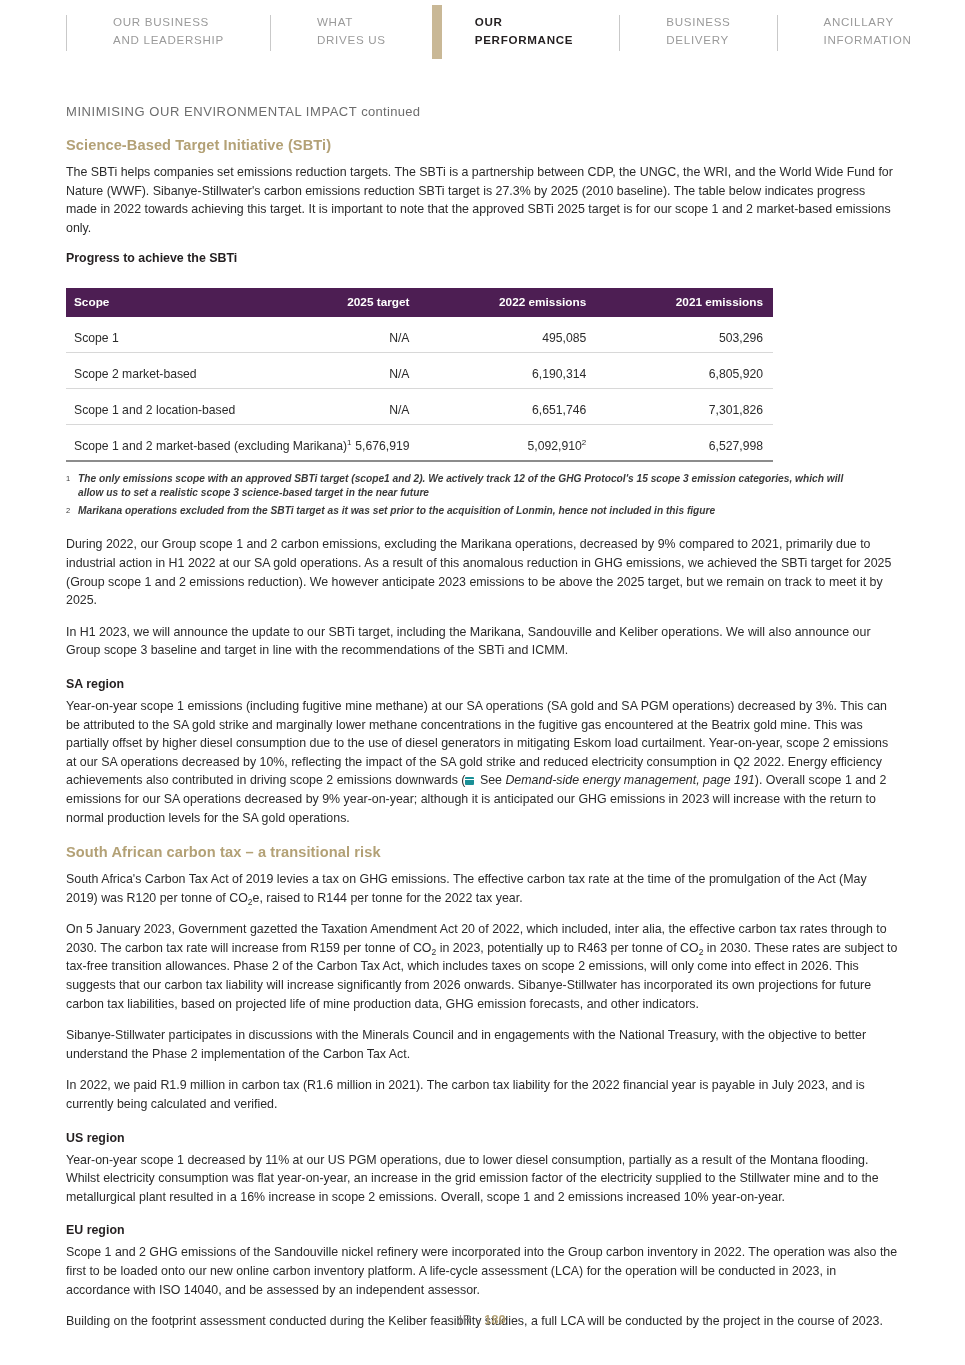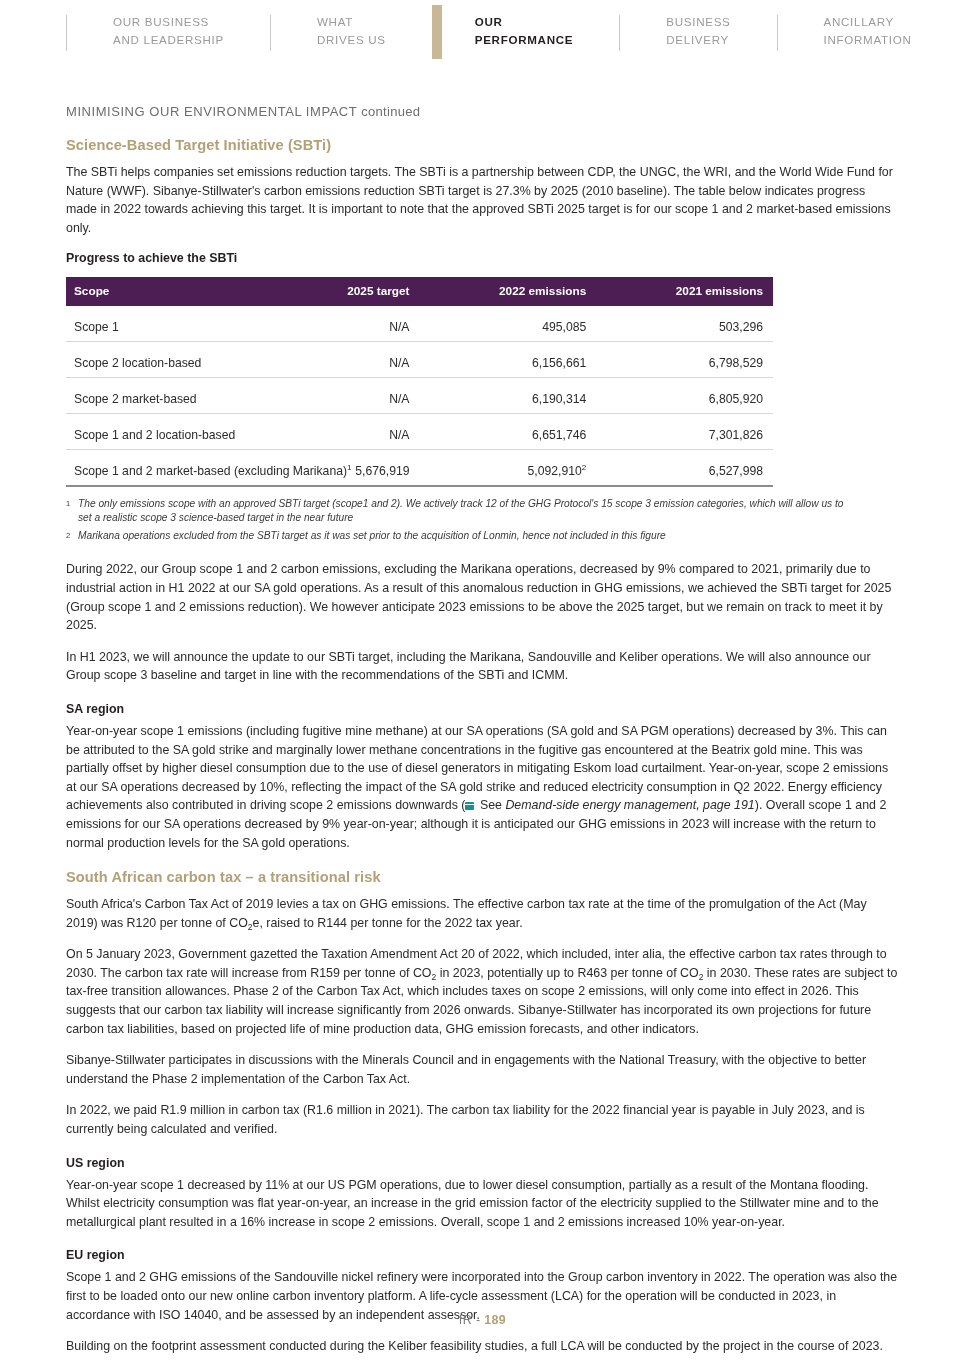--- a/index.html
+++ b/index.html
@@ -83,21 +83,21 @@
     line-height: 18.6px;
     color: #2b2b2b;
     margin: 0 0 13px 0;
     text-align: left;
   }
 
   .table-caption {
     font-size: 12.4px;
     font-weight: bold;
     color: #231f20;
-    margin: 14px 0 12px 0;
+    margin: 14px 0 23px 0;
   }
 
   
   table.sbti {
     border-collapse: collapse;
     width: 707px;
     table-layout: fixed;
   }
   table.sbti thead th {
     background: #4d1e53;
@@ -144,21 +144,21 @@
     margin-bottom: 4px;
   }
   .footnote .marker {
     width: 12px;
     flex: 0 0 12px;
     font-size: 7.5px;
     font-style: normal;
     padding-top: 0px;
     color: #3a3a3a;
   }
-  .footnote .fn-text { flex: 1 1 auto; }
+  .footnote .fn-text { flex: 1 1 auto; font-weight: bold; }
 
   
   .ref-icon {
     display: inline-block;
     width: 9px;
     height: 8px;
     background: #1a8f96;
     position: relative;
     top: 1px;
     margin-right: 2px;
@@ -234,26 +234,20 @@
         <th>2022 emissions</th>
         <th>2021 emissions</th>
       </tr>
     </thead>
     <tbody>
       <tr>
         <td class="first">Scope 1</td>
         <td>N/A</td>
         <td>495,085</td>
         <td>503,296</td>
-      </tr>
-      <tr>
-        <td class="first">Scope 2 location-based</td>
-        <td>N/A</td>
-        <td>6,156,661</td>
-        <td>6,798,529</td>
       </tr>
       <tr>
         <td class="first">Scope 2 market-based</td>
         <td>N/A</td>
         <td>6,190,314</td>
         <td>6,805,920</td>
       </tr>
       <tr>
         <td class="first">Scope 1 and 2 location-based</td>
         <td>N/A</td>

